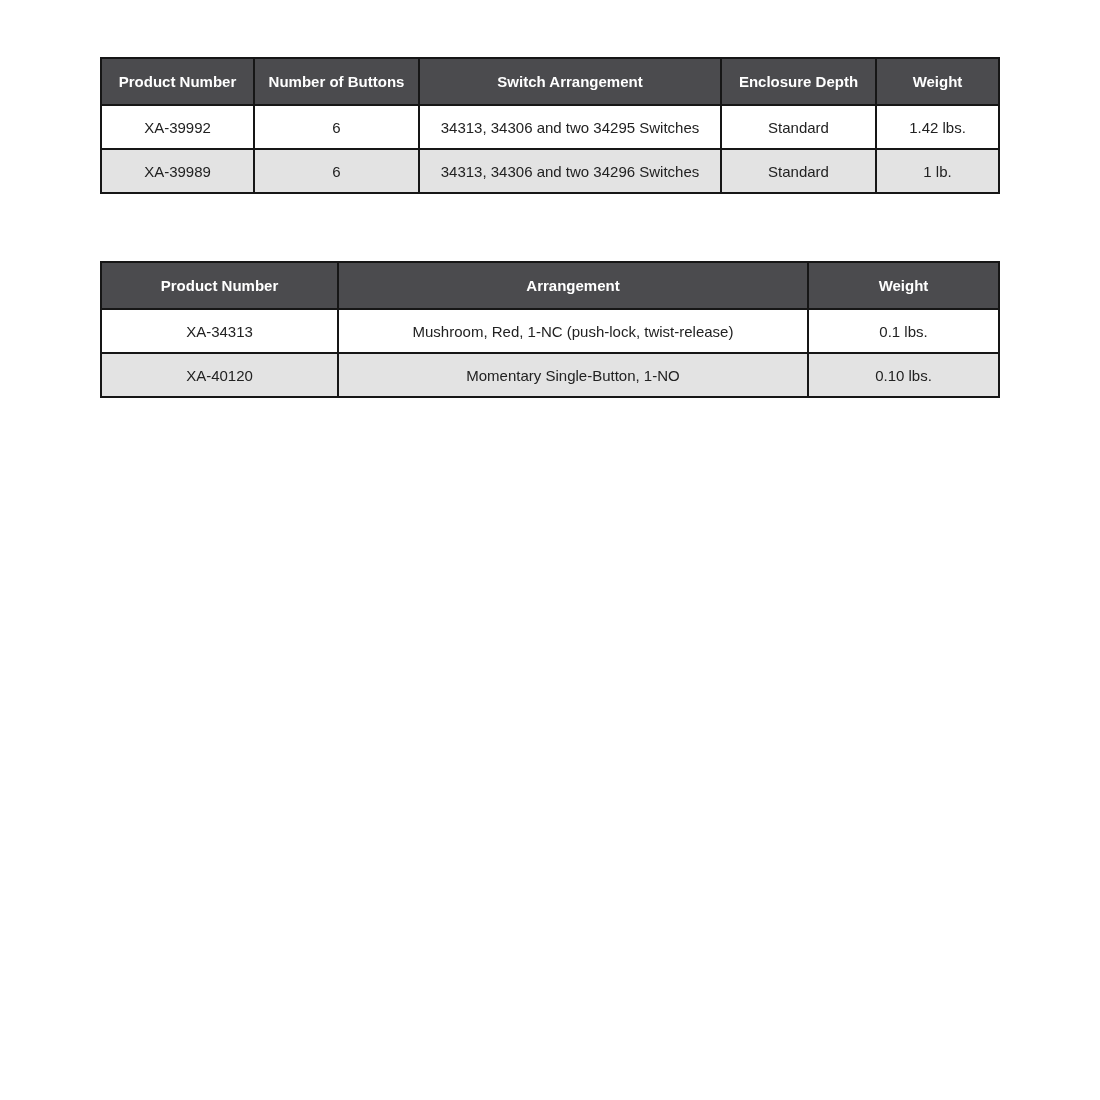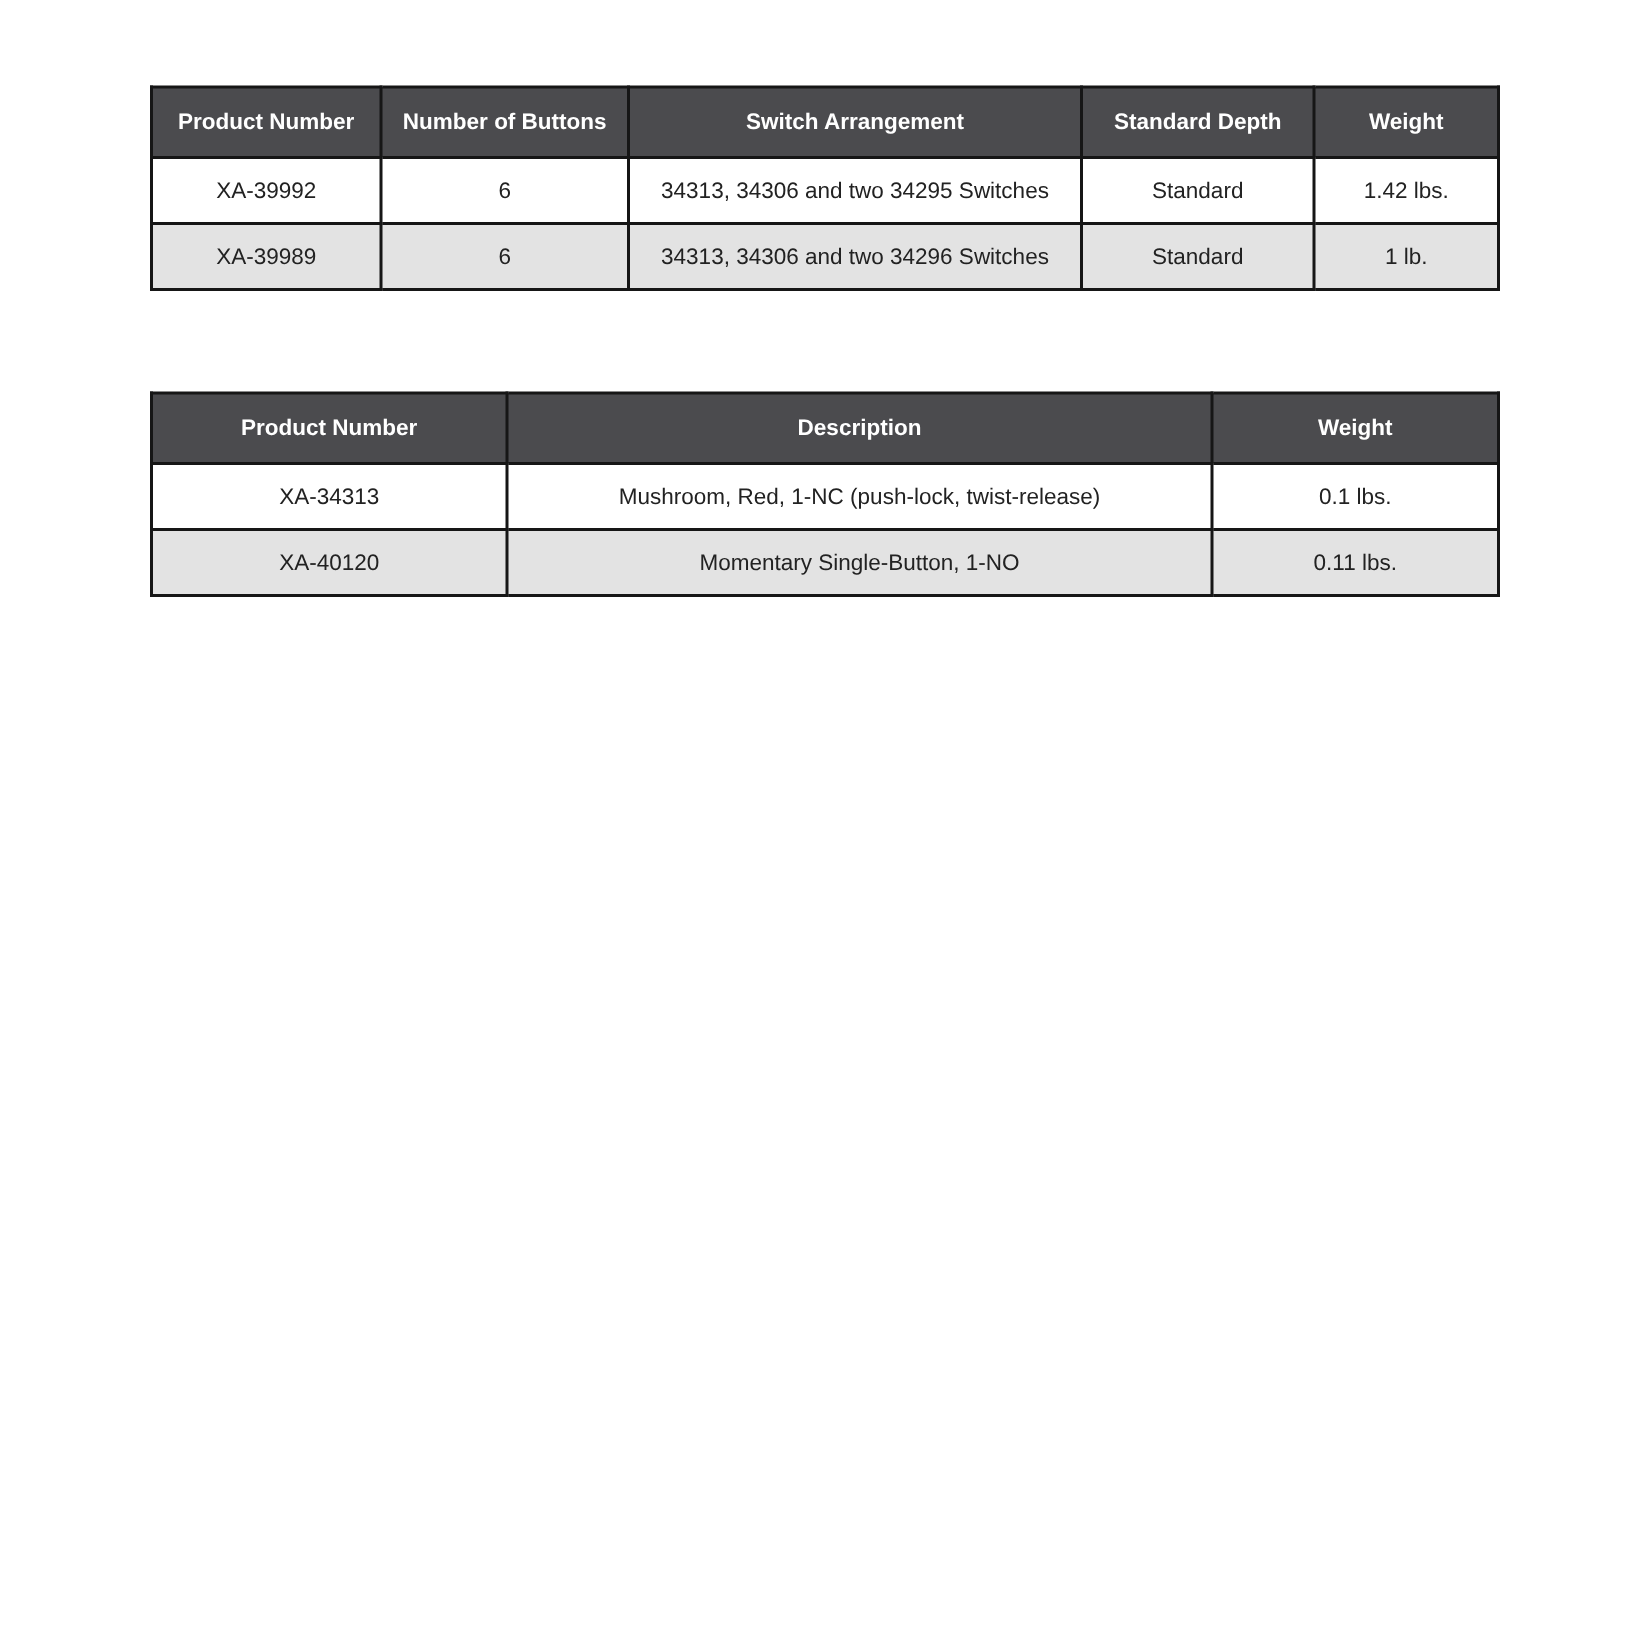--- a/index.html
+++ b/index.html
@@ -71,21 +71,21 @@
         <col style="width:165px">
         <col style="width:302px">
         <col style="width:155px">
         <col style="width:123px">
     </colgroup>
     <thead>
       <tr>
           <th>Product Number</th>
           <th>Number of Buttons</th>
           <th>Switch Arrangement</th>
-          <th>Standard Depth</th>
+          <th>Enclosure Depth</th>
           <th>Weight</th>
         </tr>
     </thead>
     <tbody>
         <tr>
           <td><span>XA-39992</span></td>
           <td><span>6</span></td>
           <td><span>34313, 34306 and two </span><span class="bold">34295</span><span> Switches</span></td>
           <td><span>Standard</span></td>
           <td><span>1.42 lbs.</span></td>
@@ -102,31 +102,31 @@
 
   <table class="spec" id="components-table">
     <colgroup>
       <col style="width:237px">
         <col style="width:470px">
         <col style="width:191px">
     </colgroup>
     <thead>
       <tr>
           <th>Product Number</th>
-          <th>Description</th>
+          <th>Arrangement</th>
           <th>Weight</th>
         </tr>
     </thead>
     <tbody>
         <tr>
           <td><span>XA-34313</span></td>
           <td><span>Mushroom, Red, 1-NC (push-lock, twist-release)</span></td>
           <td><span>0.1 lbs.</span></td>
         </tr>
         <tr>
           <td><span>XA-40120</span></td>
           <td><span>Momentary Single-Button, 1-NO</span></td>
-          <td><span>0.11 lbs.</span></td>
+          <td><span>0.10 lbs.</span></td>
         </tr>
       </tbody>
   </table>
 
 </div>
 
 </body></html>

